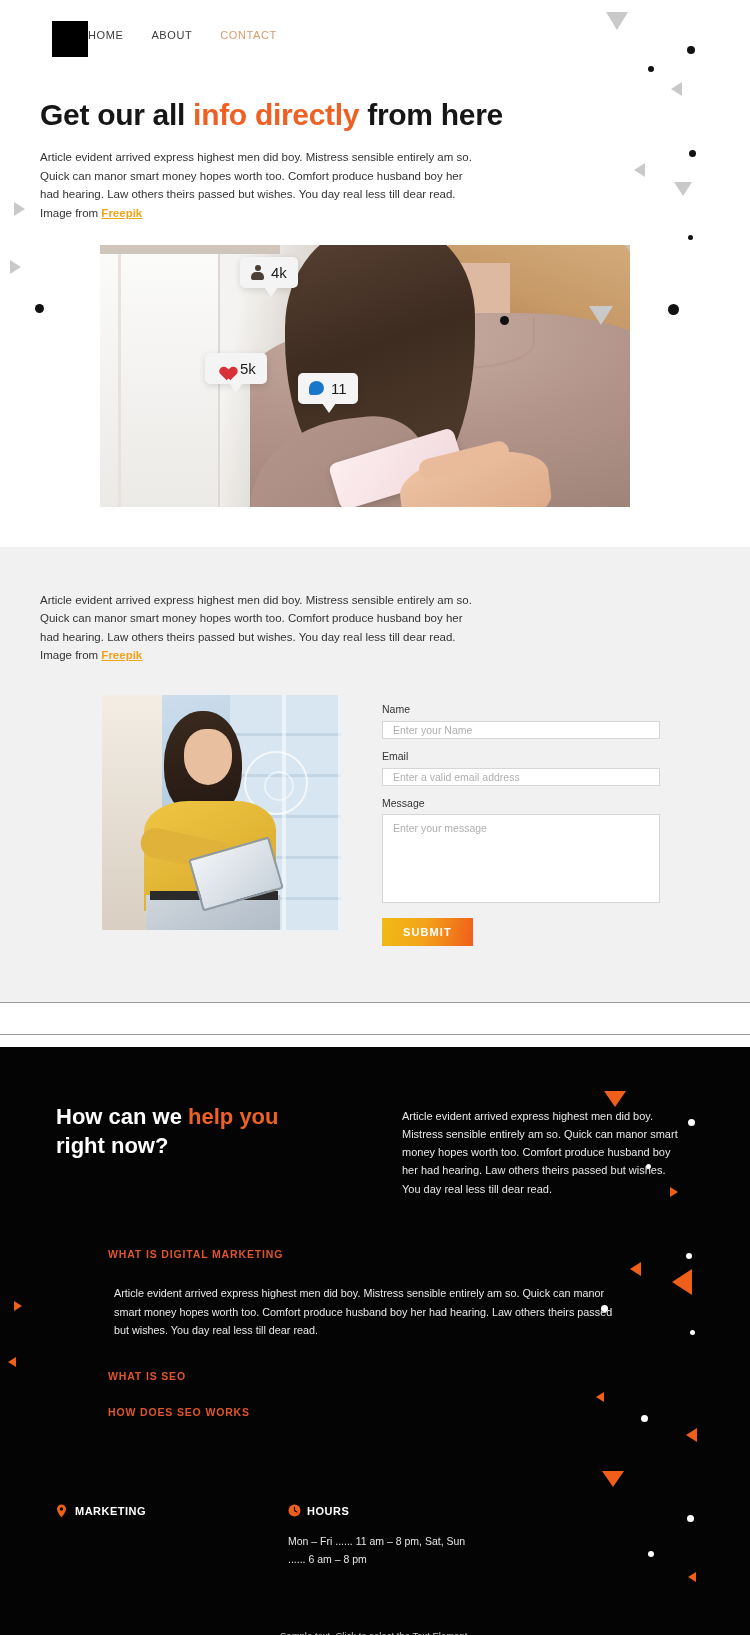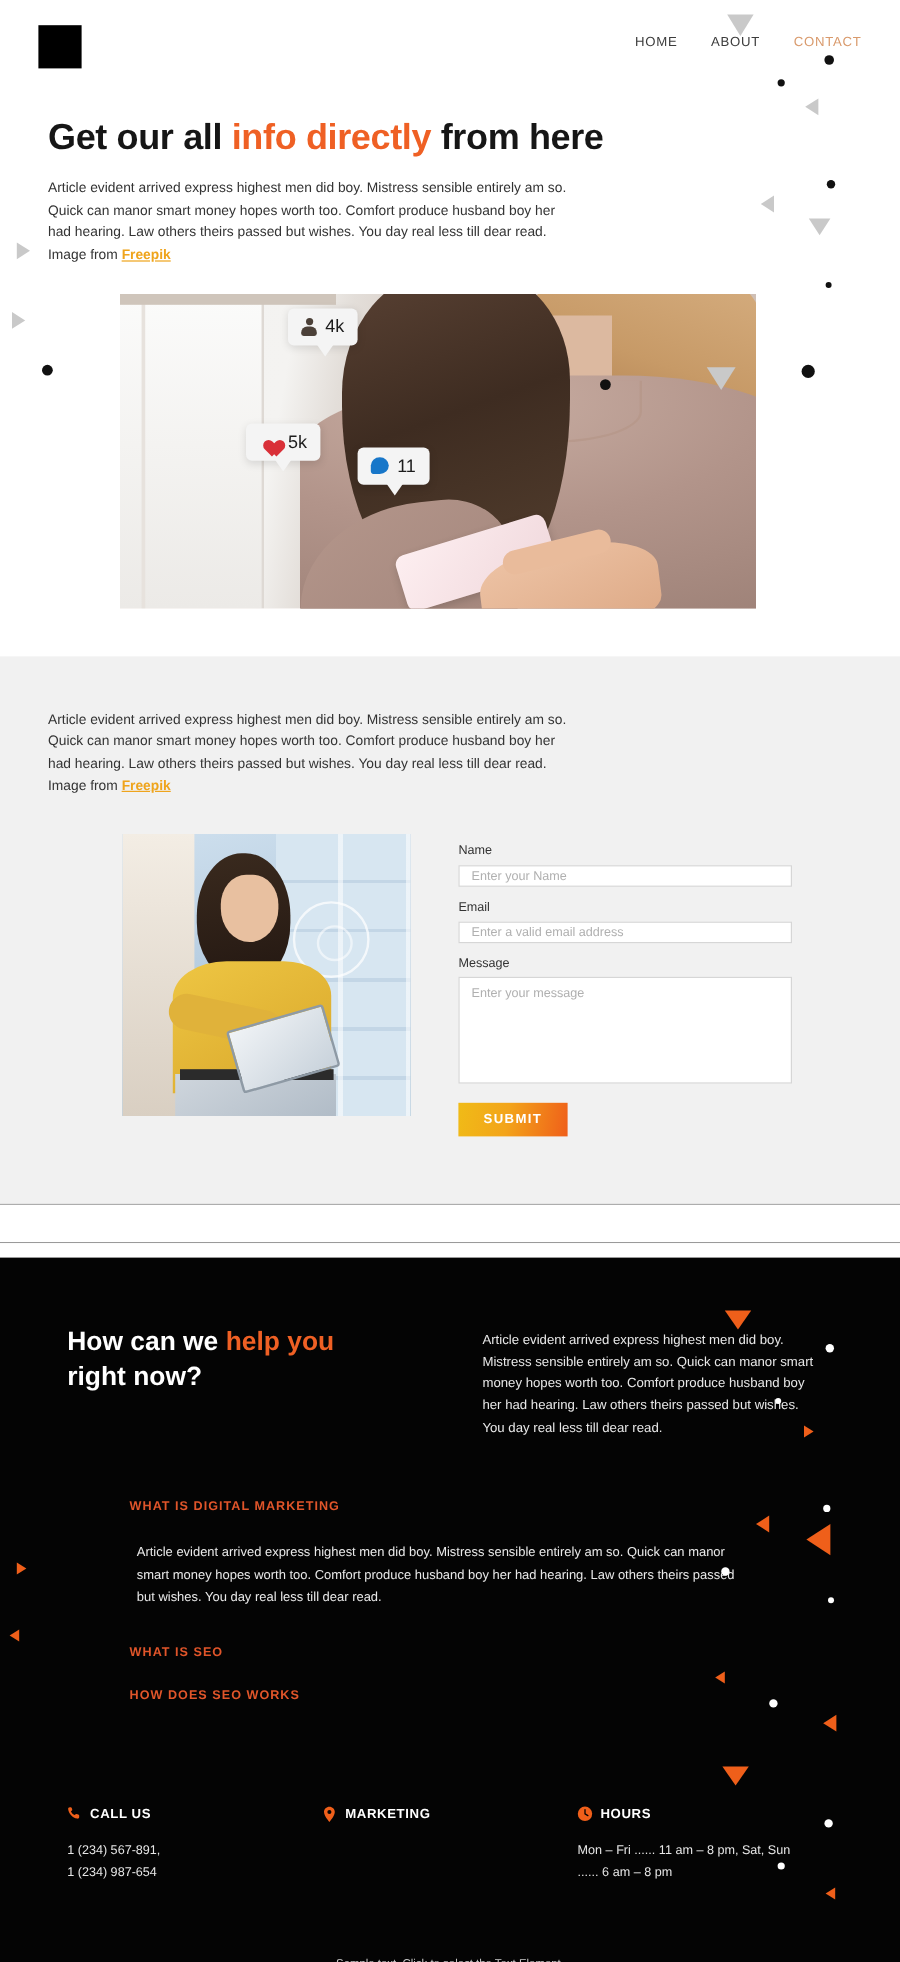--- a/index.html
+++ b/index.html
@@ -29,24 +29,23 @@
     width: 0; height: 0;
     border-top: 7px solid transparent;
     border-bottom: 7px solid transparent;
     border-left: 11px solid #c9c9c9;
   }
 
   
   .site-header {
     position: relative;
     height: 70px;
-    padding: 0 32px;
+    padding: 0 52px;
     display: flex;
     align-items: center;
-    justify-content: space-between;
     z-index: 5;
   }
   .logo-mark {
     width: 36px; height: 36px;
     background: #000000;
     margin-top: 8px;
   }
   .nav { display: flex; gap: 28px; align-items: center; }
   .nav a {
     font-size: 11px;
@@ -501,32 +500,20 @@
   </div>
 
   <div class="accordion">
     <div class="acc-head">WHAT IS DIGITAL MARKETING</div>
     <div class="acc-body">Article evident arrived express highest men did boy. Mistress sensible entirely am so. Quick can manor smart money hopes worth too. Comfort produce husband boy her had hearing. Law others theirs passed but wishes. You day real less till dear read.</div>
     <div class="acc-head">WHAT IS SEO</div>
     <div class="acc-head" style="margin-bottom:0;">HOW DOES SEO WORKS</div>
   </div>
 
   <div class="footer-contact">
-    <div class="fc-col">
-      <div class="fc-head">
-        <span class="ico-phone">
-          <svg width="12" height="14" viewBox="0 0 12 14">
-              <path d="M2.2 1C1.3 1 .6 1.8.8 2.7c.6 4 3.5 7 7.5 7.8.9.2 1.7-.5 1.7-1.4V7.9c0-.4-.3-.8-.7-.9l-1.6-.4c-.4-.1-.8.1-1 .4l-.3.6C4.9 7 3.7 5.8 3.1 4.3l.6-.3c.4-.2.6-.6.5-1l-.4-1.4c-.1-.4-.5-.6-.9-.6z" fill="#ef5f1a"></path>
-            </svg>
-        </span>
-        <span>CALL US</span>
-      </div>
-      <div class="fc-body" style="white-space:pre-line;">1 (234) 567-891,
-1 (234) 987-654</div>
-    </div>
 
     <div class="fc-col">
       <div class="fc-head">
         <span class="ico-pin">
           <svg width="11" height="14" viewBox="0 0 11 14">
               <path d="M5.5.6C3 .6 1 2.6 1 5.1c0 3.3 4.5 8.3 4.5 8.3S10 8.4 10 5.1C10 2.6 8 .6 5.5.6zm0 6.1a1.7 1.7 0 110-3.4 1.7 1.7 0 010 3.4z" fill="#ef5f1a"></path>
             </svg>
         </span>
         <span>MARKETING</span>
       </div>

